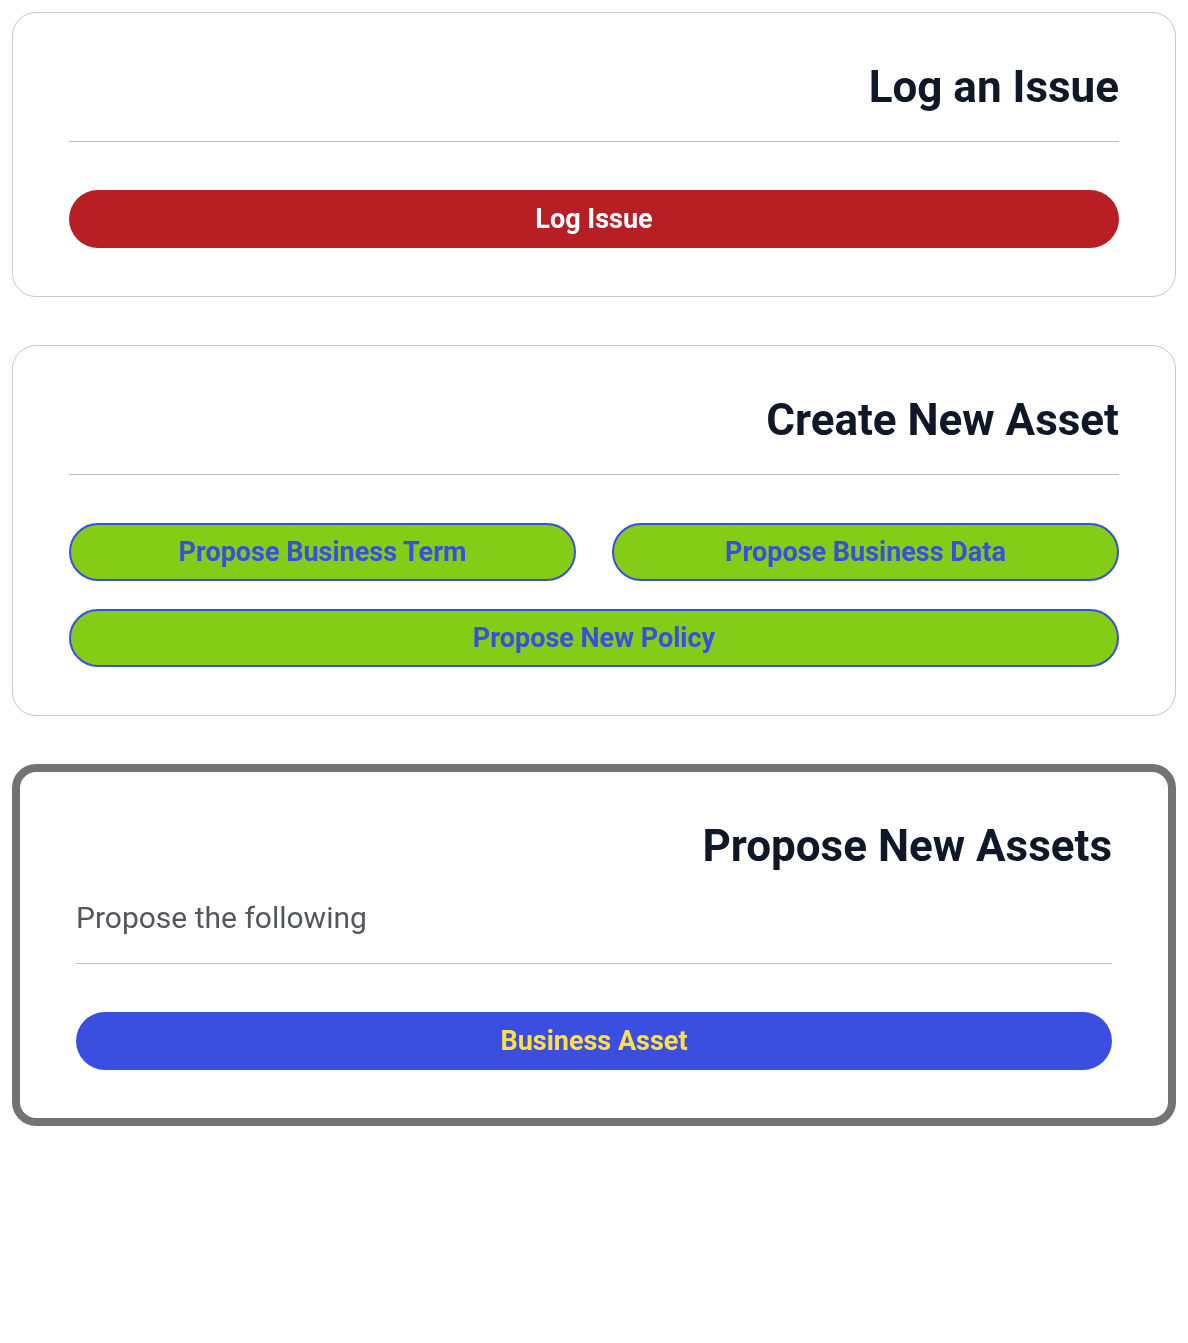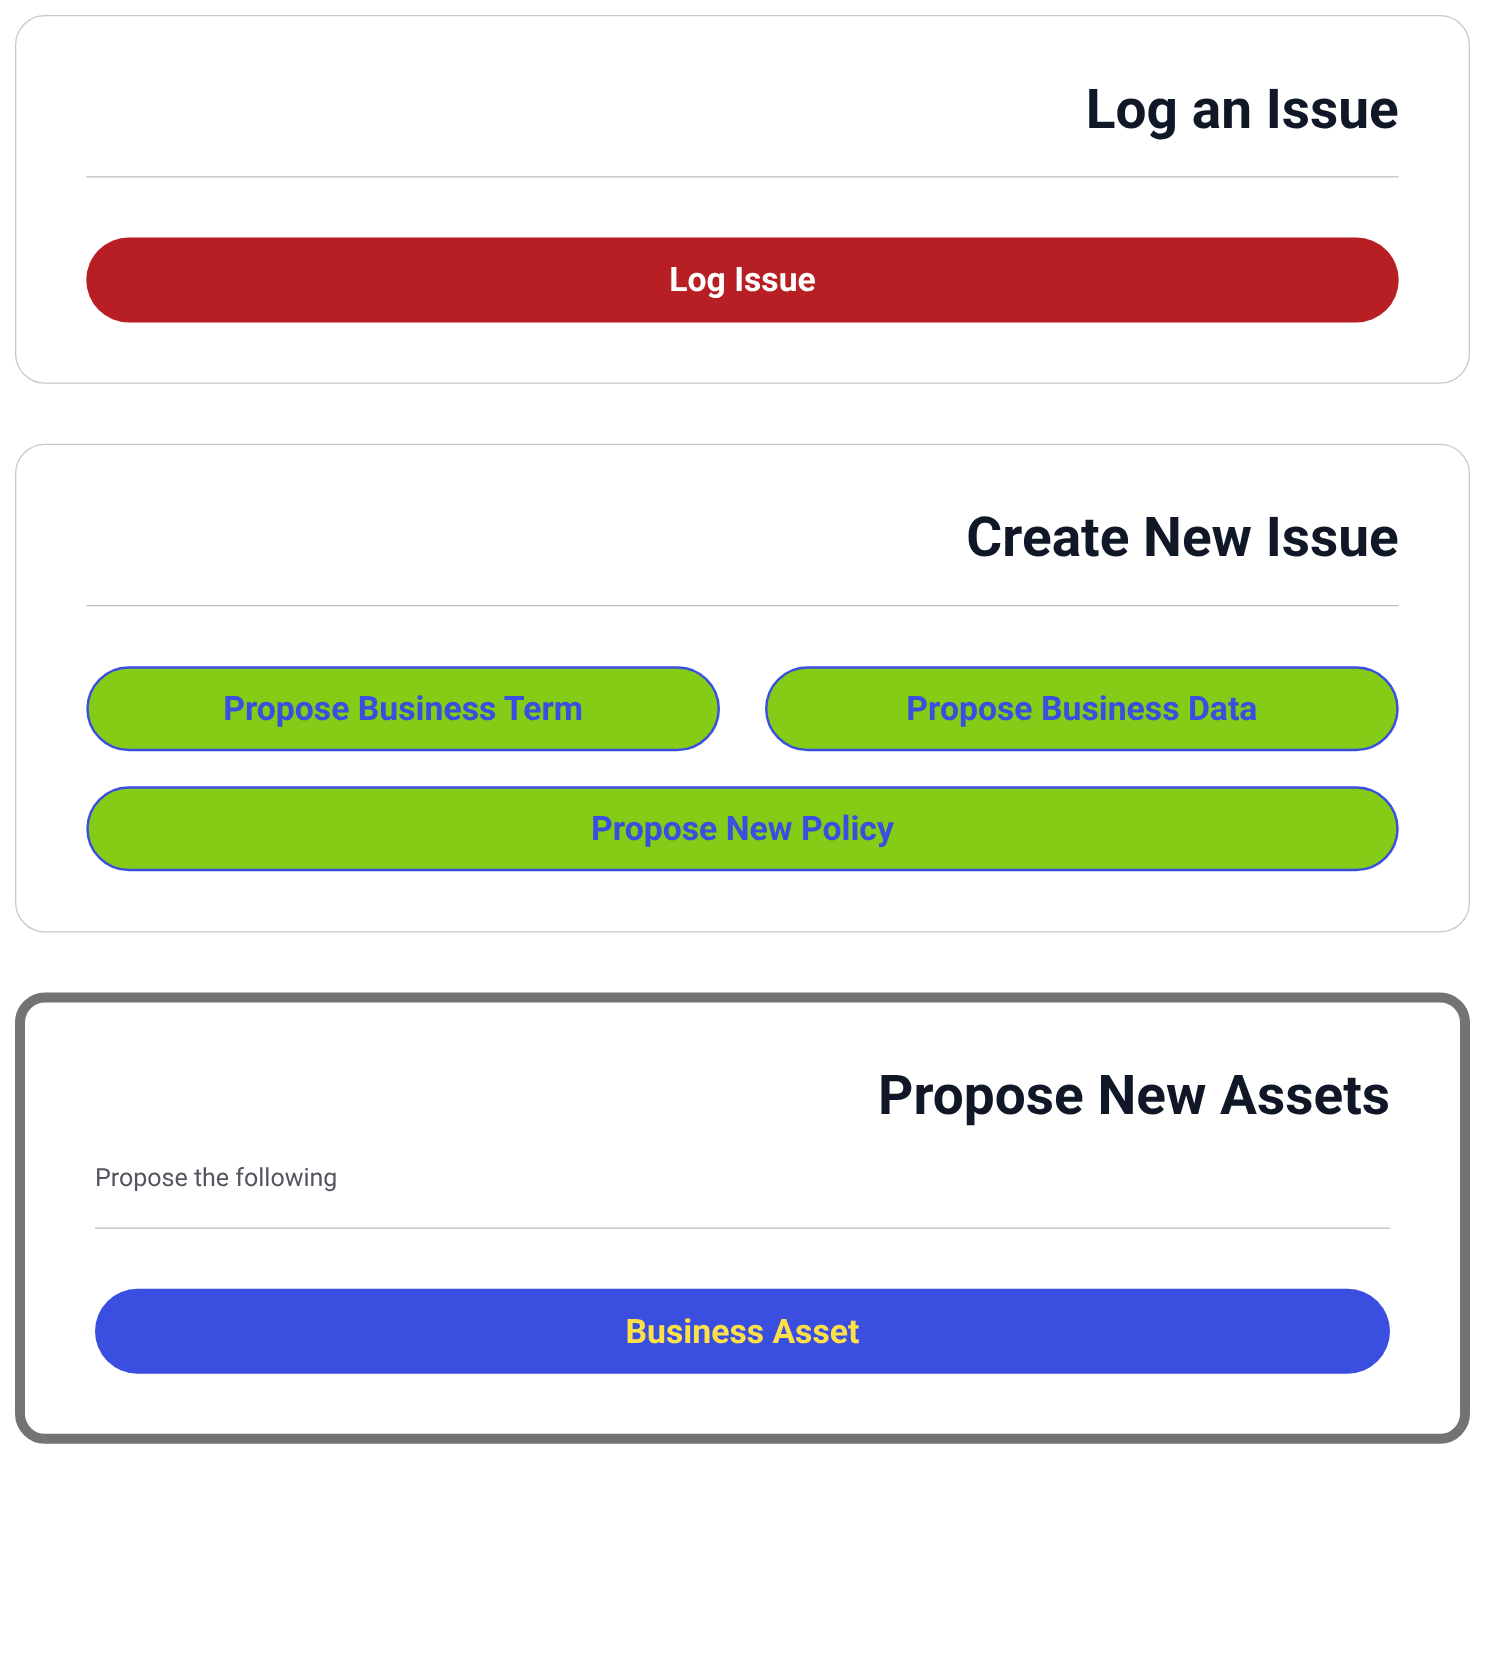--- a/index.html
+++ b/index.html
@@ -24,38 +24,38 @@
       border: 8px solid #737373;
     }
     .card-title {
       font-size: 44px;
       font-weight: 700;
       color: #101828;
       margin-bottom: 28px;
       text-align: right;
     }
     .card-subtitle {
-      font-size: 20px;
+      font-size: 30px;
       font-weight: 400;
       color: #555560;
       margin-bottom: 28px;
     }
     .divider {
       border: none;
       border-top: 1px solid #bfbfbf;
       margin-bottom: 48px;
     }
     .btn {
       display: inline-flex;
       align-items: center;
       justify-content: center;
       border-radius: 999px;
       font-size: 27px;
       font-weight: 700;
-      height: 68px;
+      height: 58px;
       cursor: pointer;
       border: none;
       font-family: inherit;
     }
     .btn-danger {
       background: #b71f24;
       color: #ffffff;
       width: 100%;
     }
     .btn-outline {
@@ -85,21 +85,21 @@
 </head>
 <body>
 
 <div class="card">
   <h2 class="card-title">Log an Issue</h2>
   <hr class="divider">
   <button class="btn btn-danger">Log Issue</button>
 </div>
 
 <div class="card">
-  <h2 class="card-title">Create New Issue</h2>
+  <h2 class="card-title">Create New Asset</h2>
   <hr class="divider">
   <div class="btn-row">
     <button class="btn btn-outline">Propose Business Term</button>
     <button class="btn btn-outline">Propose Business Data</button>
   </div>
   <div class="btn-row">
     <button class="btn btn-outline btn-full">Propose New Policy</button>
   </div>
 </div>
 

